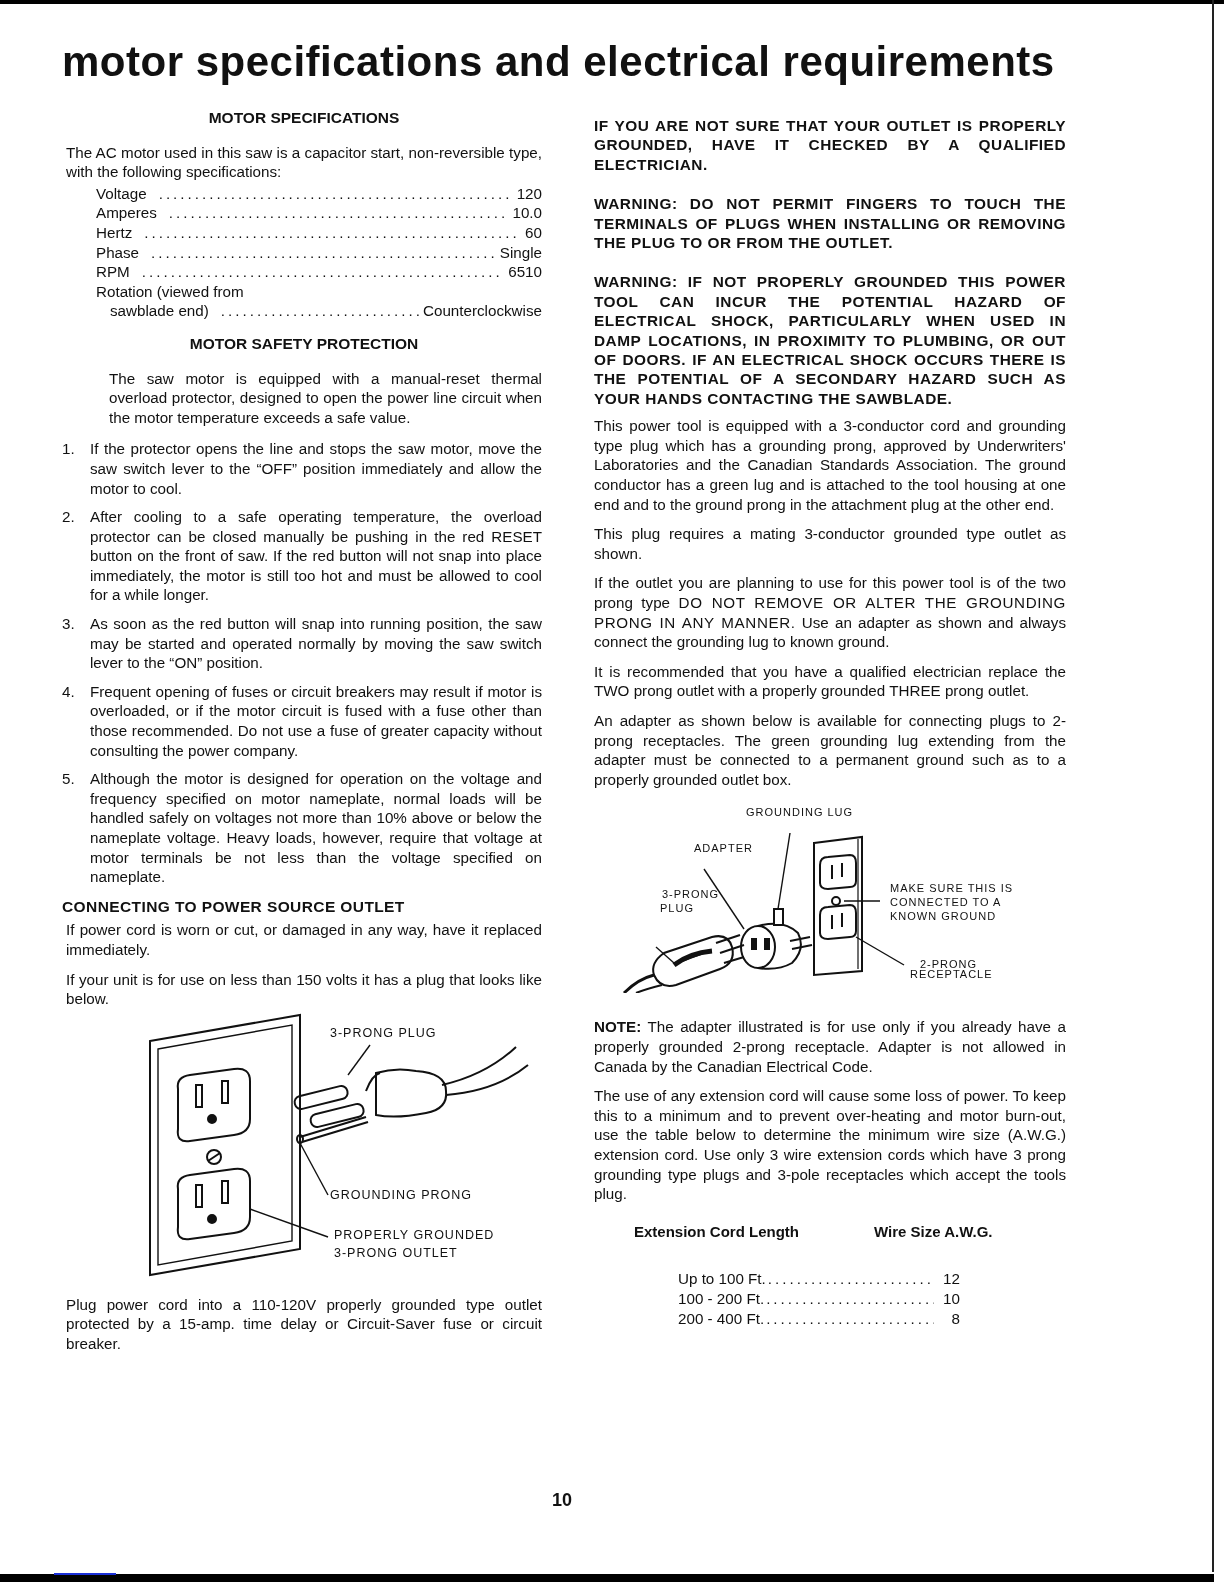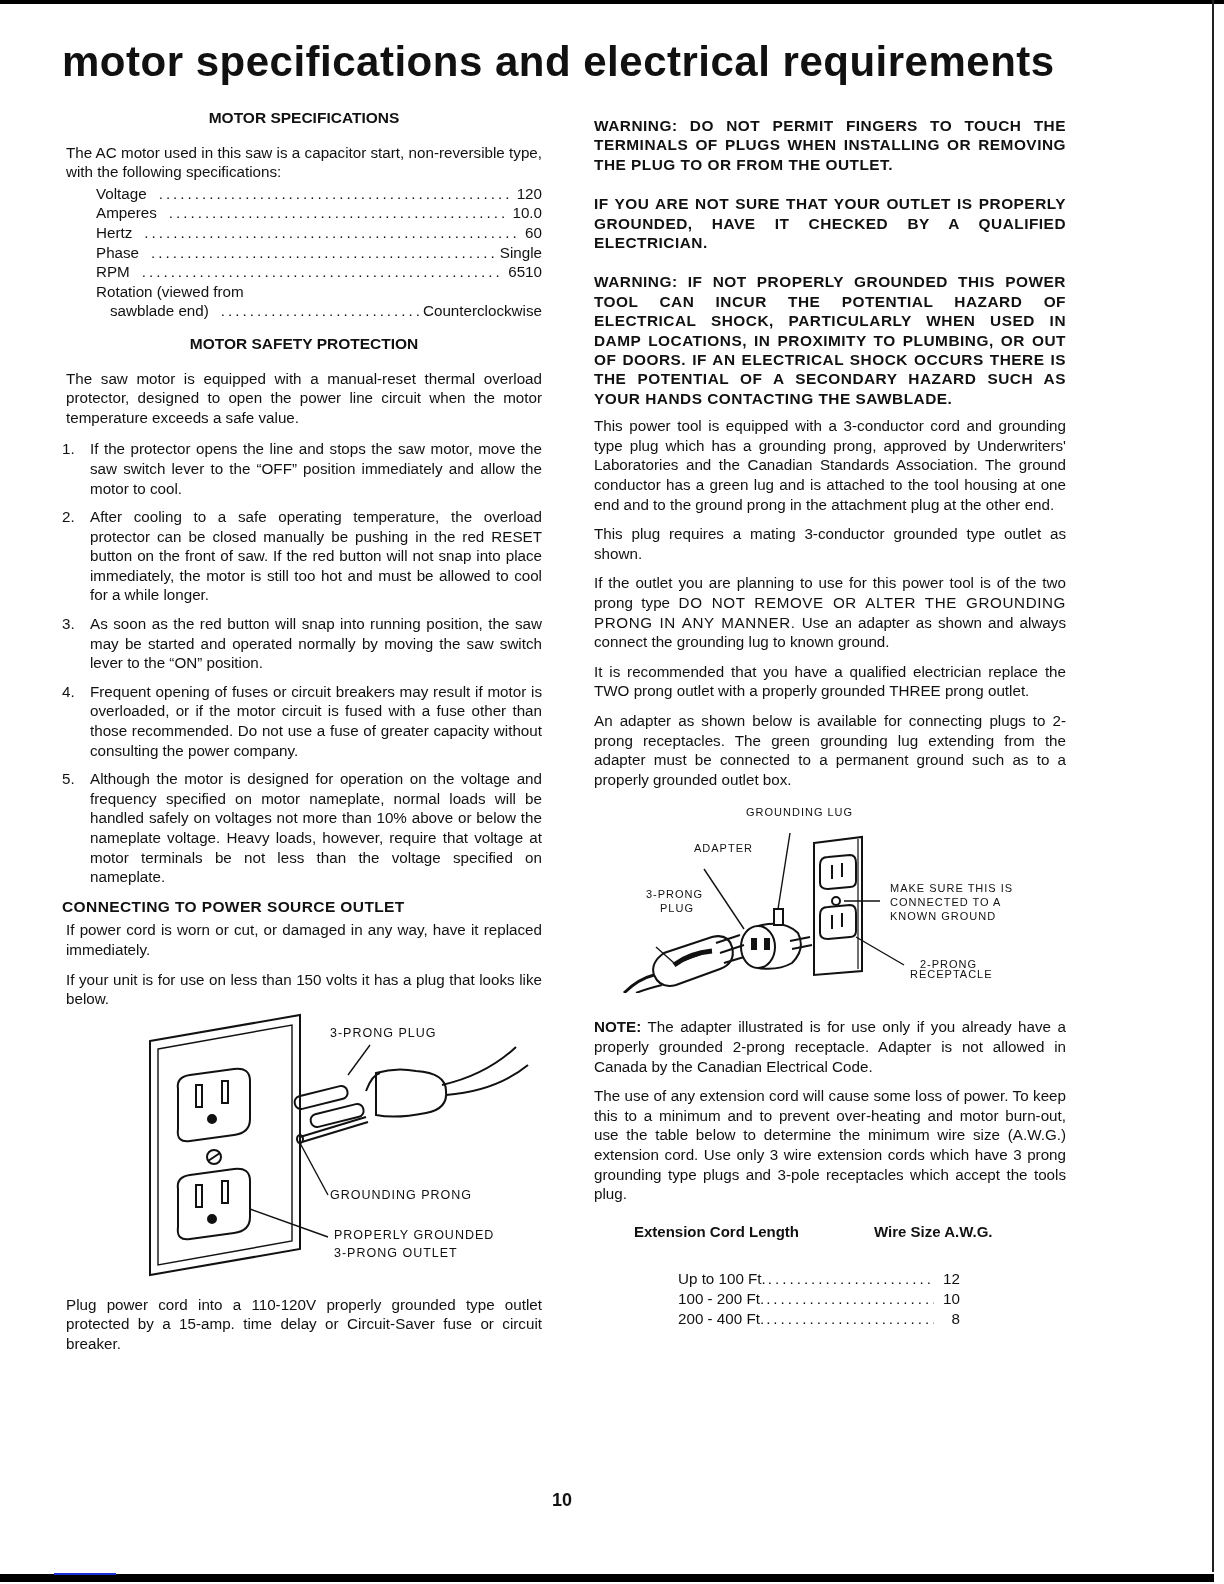--- a/index.html
+++ b/index.html
@@ -99,21 +99,21 @@
       <span class="lbl">Rotation (viewed from</span>
     </div>
     <div class="spec-row spec-indent">
       <span class="lbl">sawblade end)</span>
         <span class="dots"></span>
         <span class="val">Counterclockwise</span>
     </div>
   </div>
 
   <div class="sec-head">MOTOR SAFETY PROTECTION</div>
-  <p style="margin-bottom:12px;">The saw motor is equipped with a manual-reset thermal overload protector, designed to open the power line circuit when the motor temperature exceeds a safe value.</p>
+  <p style="margin-bottom:12px;margin-left:43px;">The saw motor is equipped with a manual-reset thermal overload protector, designed to open the power line circuit when the motor temperature exceeds a safe value.</p>
 
   <ol class="items">
     <li>
         <span class="num">1.</span>
         <span class="txt">If the protector opens the line and stops the saw motor, move the saw switch lever to the “OFF” position immediately and allow the motor to cool.</span>
       </li>
     <li>
         <span class="num">2.</span>
         <span class="txt">After cooling to a safe operating temperature, the overload protector can be closed manually be pushing in the red RESET button on the front of saw. If the red button will not snap into place immediately, the motor is still too hot and must be allowed to cool for a while longer.</span>
       </li>
@@ -173,22 +173,22 @@
     <div class="fig-label" style="left:264px;top:14px;">3-PRONG PLUG</div>
     <div class="fig-label" style="left:264px;top:176px;">GROUNDING PRONG</div>
     <div class="fig-label" style="left:268px;top:216px;">PROPERLY GROUNDED</div>
     <div class="fig-label" style="left:268px;top:234px;">3-PRONG OUTLET</div>
   </div>
 
   <p>Plug power cord into a 110-120V properly grounded type outlet protected by a 15-amp. time delay or Circuit-Saver fuse or circuit breaker.</p>
 </div>
 
 <div class="col col-right">
+  <div class="warn">IF YOU ARE NOT SURE THAT YOUR OUTLET IS PROPERLY GROUNDED, HAVE IT CHECKED BY A QUALIFIED ELECTRICIAN.</div>
   <div class="warn">WARNING: DO NOT PERMIT FINGERS TO TOUCH THE TERMINALS OF PLUGS WHEN INSTALLING OR REMOVING THE PLUG TO OR FROM THE OUTLET.</div>
-  <div class="warn">IF YOU ARE NOT SURE THAT YOUR OUTLET IS PROPERLY GROUNDED, HAVE IT CHECKED BY A QUALIFIED ELECTRICIAN.</div>
   <div class="warn" style="margin-bottom:8px;">WARNING: IF NOT PROPERLY GROUNDED THIS POWER TOOL CAN INCUR THE POTENTIAL HAZARD OF ELECTRICAL SHOCK, PARTICULARLY WHEN USED IN DAMP LOCATIONS, IN PROXIMITY TO PLUMBING, OR OUT OF DOORS. IF AN ELECTRICAL SHOCK OCCURS THERE IS THE POTENTIAL OF A SECONDARY HAZARD SUCH AS YOUR HANDS CONTACTING THE SAWBLADE.</div>
 
   <p>This power tool is equipped with a 3-conductor cord and grounding type plug which has a grounding prong, approved by Underwriters' Laboratories and the Canadian Standards Association. The ground conductor has a green lug and is attached to the tool housing at one end and to the ground prong in the attachment plug at the other end.</p>
   <p>This plug requires a mating 3-conductor grounded type outlet as shown.</p>
   <p>
     <span>If the outlet you are planning to use for this power tool is of the two prong type </span><span class="caps">DO NOT REMOVE OR ALTER THE GROUNDING PRONG IN ANY MANNER.</span><span> Use an adapter as shown and always connect the grounding lug to known ground.</span>
   </p>
   <p>It is recommended that you have a qualified electrician replace the TWO prong outlet with a properly grounded THREE prong outlet.</p>
   <p>An adapter as shown below is available for connecting plugs to 2-prong receptacles. The green grounding lug extending from the adapter must be connected to a permanent ground such as to a properly grounded outlet box.</p>
 
@@ -224,21 +224,21 @@
 
         <line x1="196" y1="30" x2="184" y2="106" stroke-width="1.4"></line>
         <line x1="110" y1="66" x2="150" y2="126" stroke-width="1.4"></line>
         <line x1="62" y1="144" x2="80" y2="160" stroke-width="1.4"></line>
         <line x1="286" y1="98" x2="250" y2="98" stroke-width="1.4"></line>
         <line x1="310" y1="162" x2="262" y2="134" stroke-width="1.4"></line>
       </g>
     </svg>
     <div class="fig-label sm" style="left:152px;top:2px;">GROUNDING LUG</div>
     <div class="fig-label sm" style="left:100px;top:38px;">ADAPTER</div>
-    <div class="fig-label sm" style="left:52px;top:84px;">3-PRONG</div>
+    <div class="fig-label sm" style="left:68px;top:84px;">3-PRONG</div>
     <div class="fig-label sm" style="left:66px;top:98px;">PLUG</div>
     <div class="fig-label sm" style="left:296px;top:78px;">MAKE SURE THIS IS</div>
     <div class="fig-label sm" style="left:296px;top:92px;">CONNECTED TO A</div>
     <div class="fig-label sm" style="left:296px;top:106px;">KNOWN GROUND</div>
     <div class="fig-label sm" style="left:326px;top:154px;">2-PRONG</div>
     <div class="fig-label sm" style="left:316px;top:164px;">RECEPTACLE</div>
   </div>
 
   <p>
     <b>NOTE:</b><span> The adapter illustrated is for use only if you already have a properly grounded 2-prong receptacle. Adapter is not allowed in Canada by the Canadian Electrical Code.</span>

